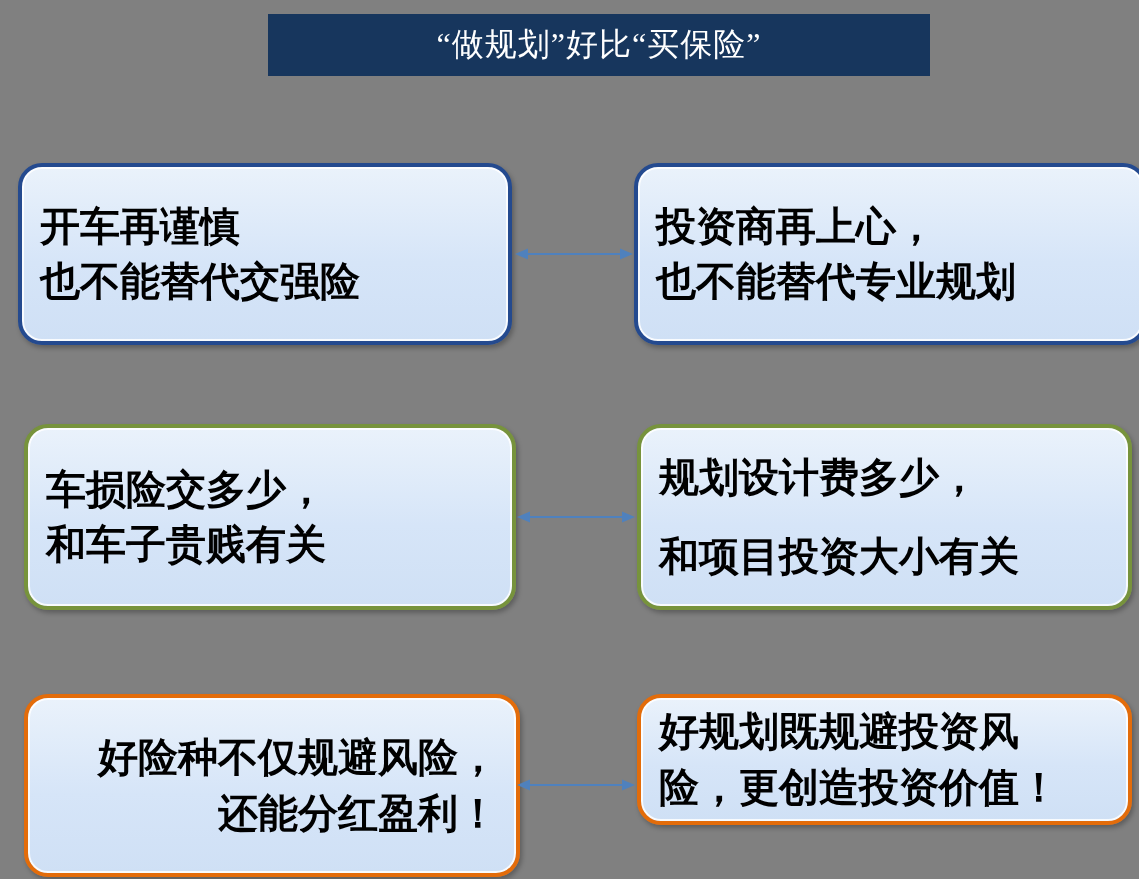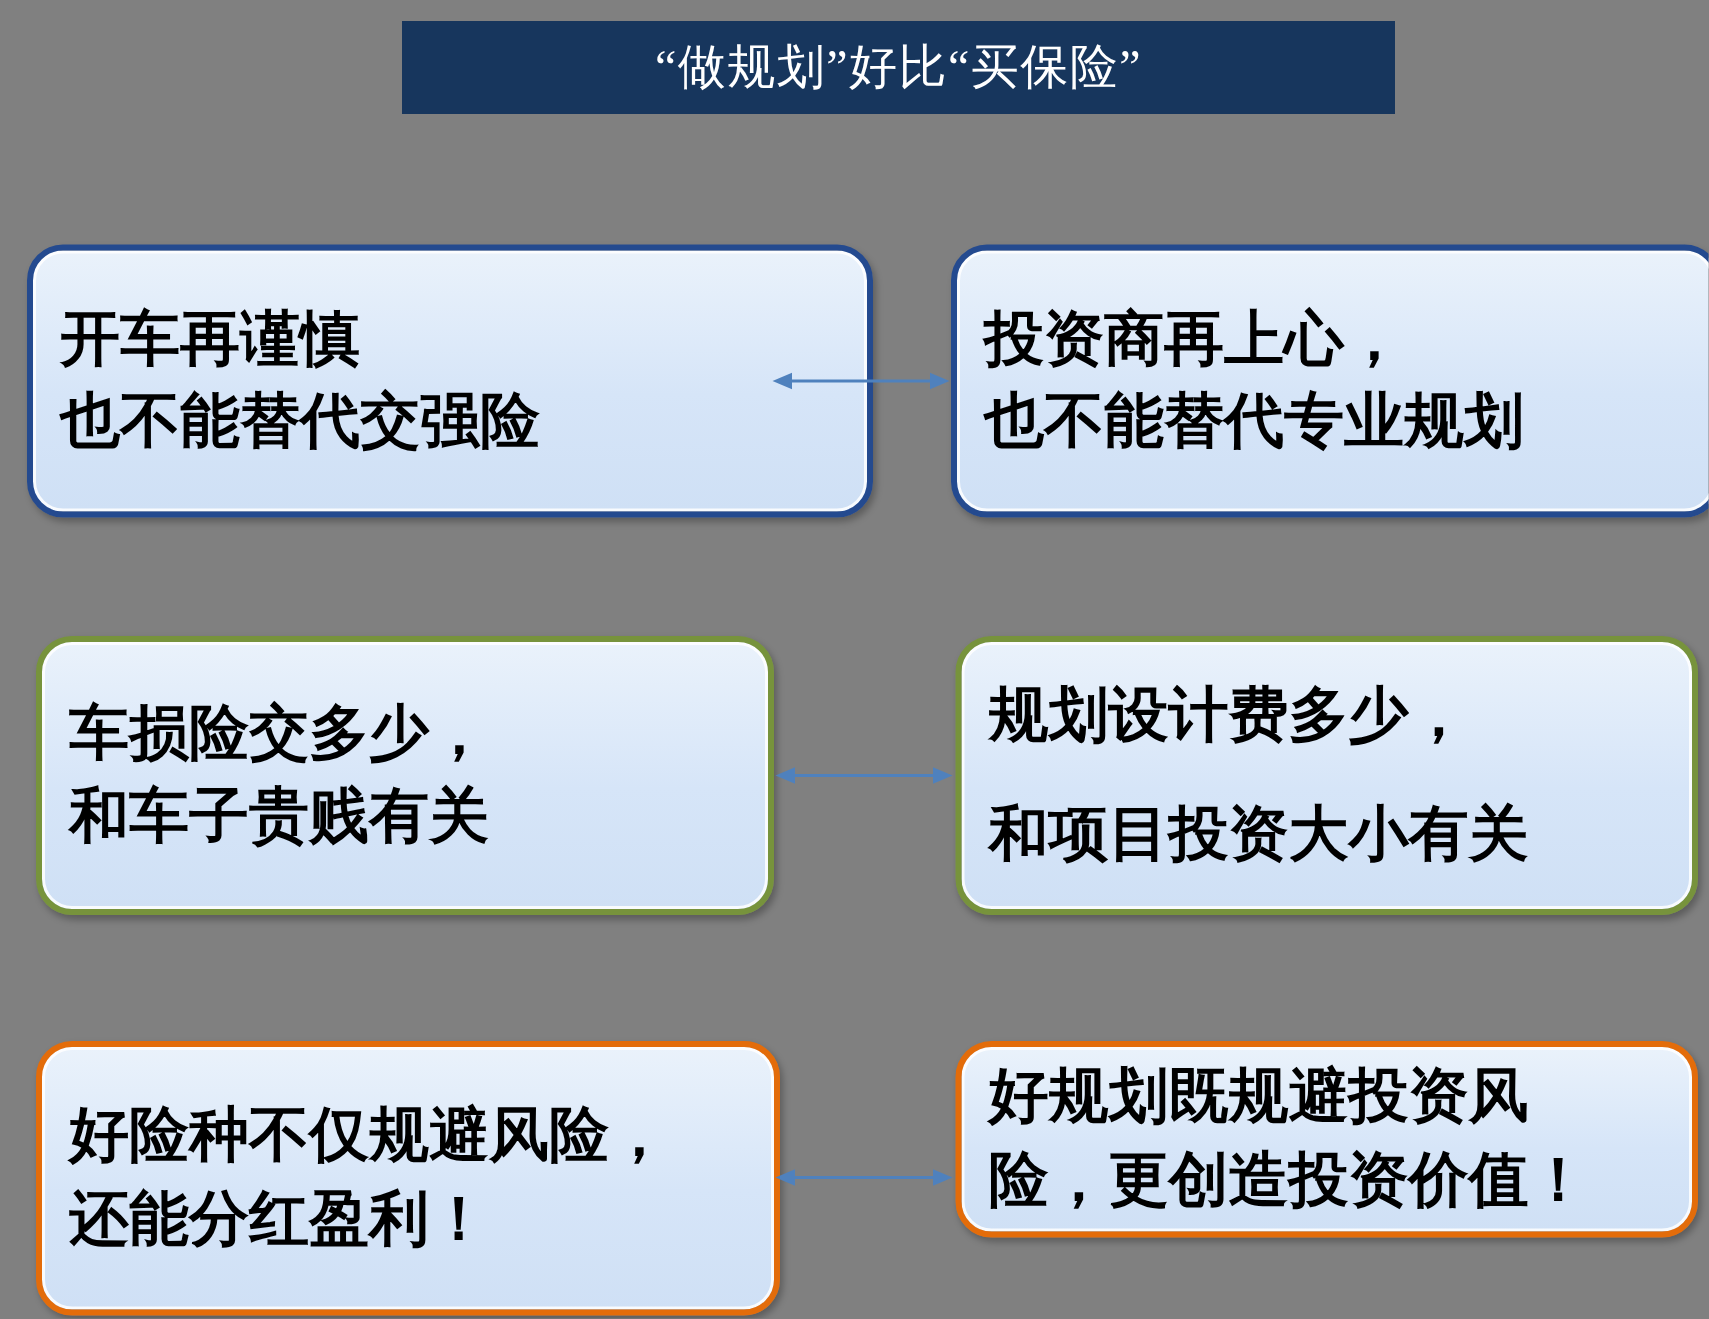--- a/index.html
+++ b/index.html
@@ -26,25 +26,25 @@
     font-weight:700;font-size:40px;line-height:1.38;color:#000;
     white-space:nowrap;
   }
   .card .line{display:block;}
   .arrow{
     position:absolute;width:122px;height:16px;color:#4F81BD;
     display:flex;align-items:center;justify-content:center;
   }
   .arrow svg{display:block;}
   
-  .r1-left  {left:18px;  top:163px; width:564px; height:182px;}
+  .r1-left  {left:18px;  top:163px; width:494px; height:182px;}
   .r1-right {left:634px; top:163px; width:513px; height:182px;}
   .r2-left  {left:24px;  top:424px; width:492px; height:186px;}
   .r2-right {left:637px; top:424px; width:495px; height:186px;}
-  .r3-left  {left:24px;  top:694px; width:496px; height:183px;}
+  .r3-left  {left:24px;  top:694px; width:496px; height:183px;align-items:flex-end;}
   .r3-right {left:637px; top:694px; width:495px; height:131px;}
   .a1{left:513px; top:246px;}
   .a2{left:515px; top:509px;}
   .a3{left:515px; top:777px;}
 </style>
 </head>
 <body style="background-color: rgb(128, 128, 128);">
 
 <div class="title-bar" style="background-color: rgb(23, 54, 93);">
   <span>“做规划”好比“买保险”</span>

